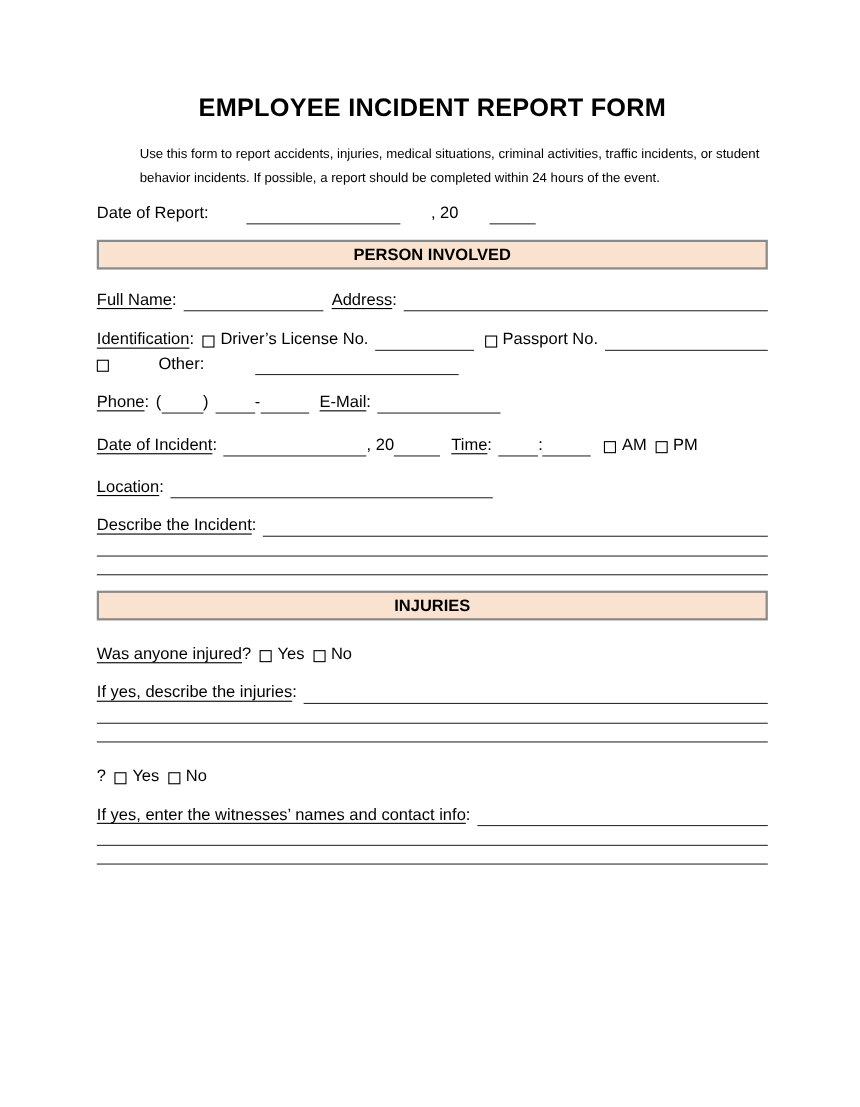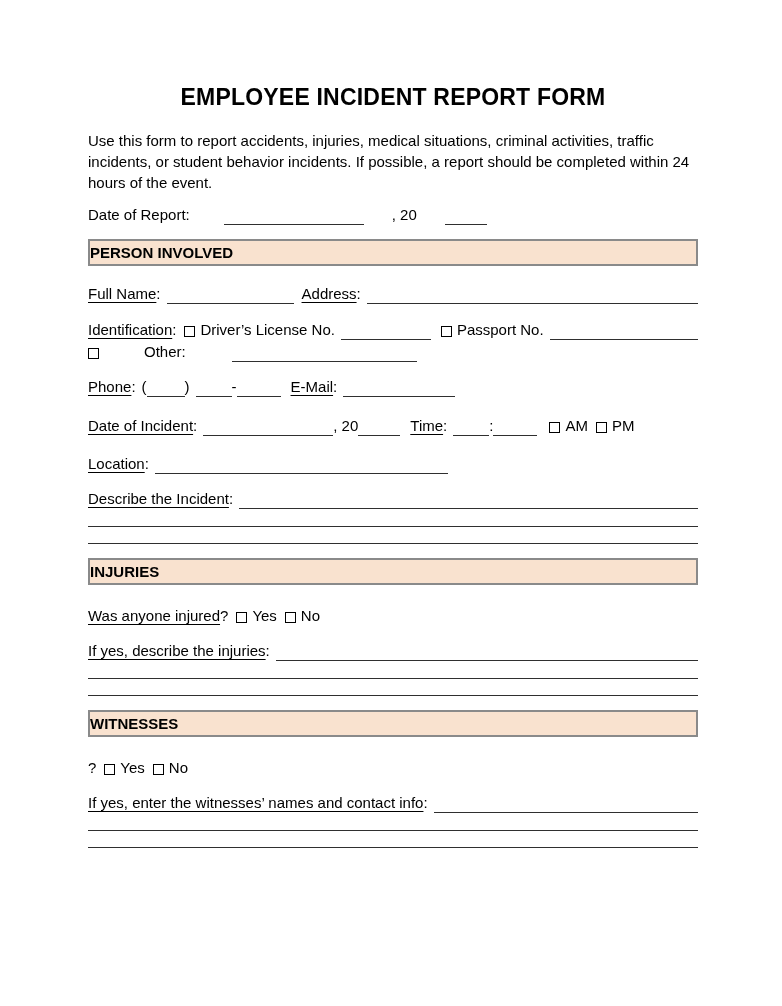--- a/index.html
+++ b/index.html
@@ -18,22 +18,23 @@
   .content { padding: 84px 84px 0 88px; }
   h1.title {
     font-size: 23px;
     line-height: 26px;
     font-weight: 700;
     text-align: center;
     letter-spacing: 0.2px;
   }
   p.intro {
     margin-top: 20px;
-    font-size: 15px;
+    font-size: 12px;
     line-height: 21px;
+    margin-left: 39px;
   }
   .row {
     display: flex;
     align-items: flex-end;
     line-height: 20px;
     white-space: nowrap;
   }
   .row span { white-space: pre; }
   .mt12 { margin-top: 12px; gap: 28px; }
   .mt15 { margin-top: 15px; } .mt16 { margin-top: 16px; }
@@ -46,20 +47,21 @@
     border-bottom: 1.5px solid #2f2f2f;
     flex: none;
   }
   .blank.fill { flex: 1; }
   .ml0 { margin-left: 0; } .ml6 { margin-left: 6px; }
   .ml8 { margin-left: 8px; } .ml10 { margin-left: 10px; }
   .section-bar {
     margin-top: 14px;
     border: 2px solid #8a8a8a;
     background: #f9e2cf;
+    text-align: center;
     font-weight: 700;
     font-size: 15px;
     line-height: 19px;
     padding: 2px 0;
   }
   .fill-line {
     height: 17px;
     border-bottom: 1.5px solid #2f2f2f;
   }
   .fill-line.first { height: 18px; }
@@ -185,21 +187,20 @@
     </div>
 
     <div class="row mt15">
       <span class="ul">If yes, describe the injuries</span>
       <span>:</span>
       <span class="blank fill ml6"></span>
     </div>
     <div class="fill-line first"></div>
     <div class="fill-line"></div>
 
-    <div class="section-bar" style="background: rgb(249, 226, 207); border-color: rgb(138, 138, 138);">WITNESSES</div>
 
     <div class="row mt21">
       <span>?</span>
       <span class="cb ml8"></span>
       <span>Yes</span>
       <span class="cb ml8"></span>
       <span>No</span>
     </div>
 
     <div class="row mt15">

